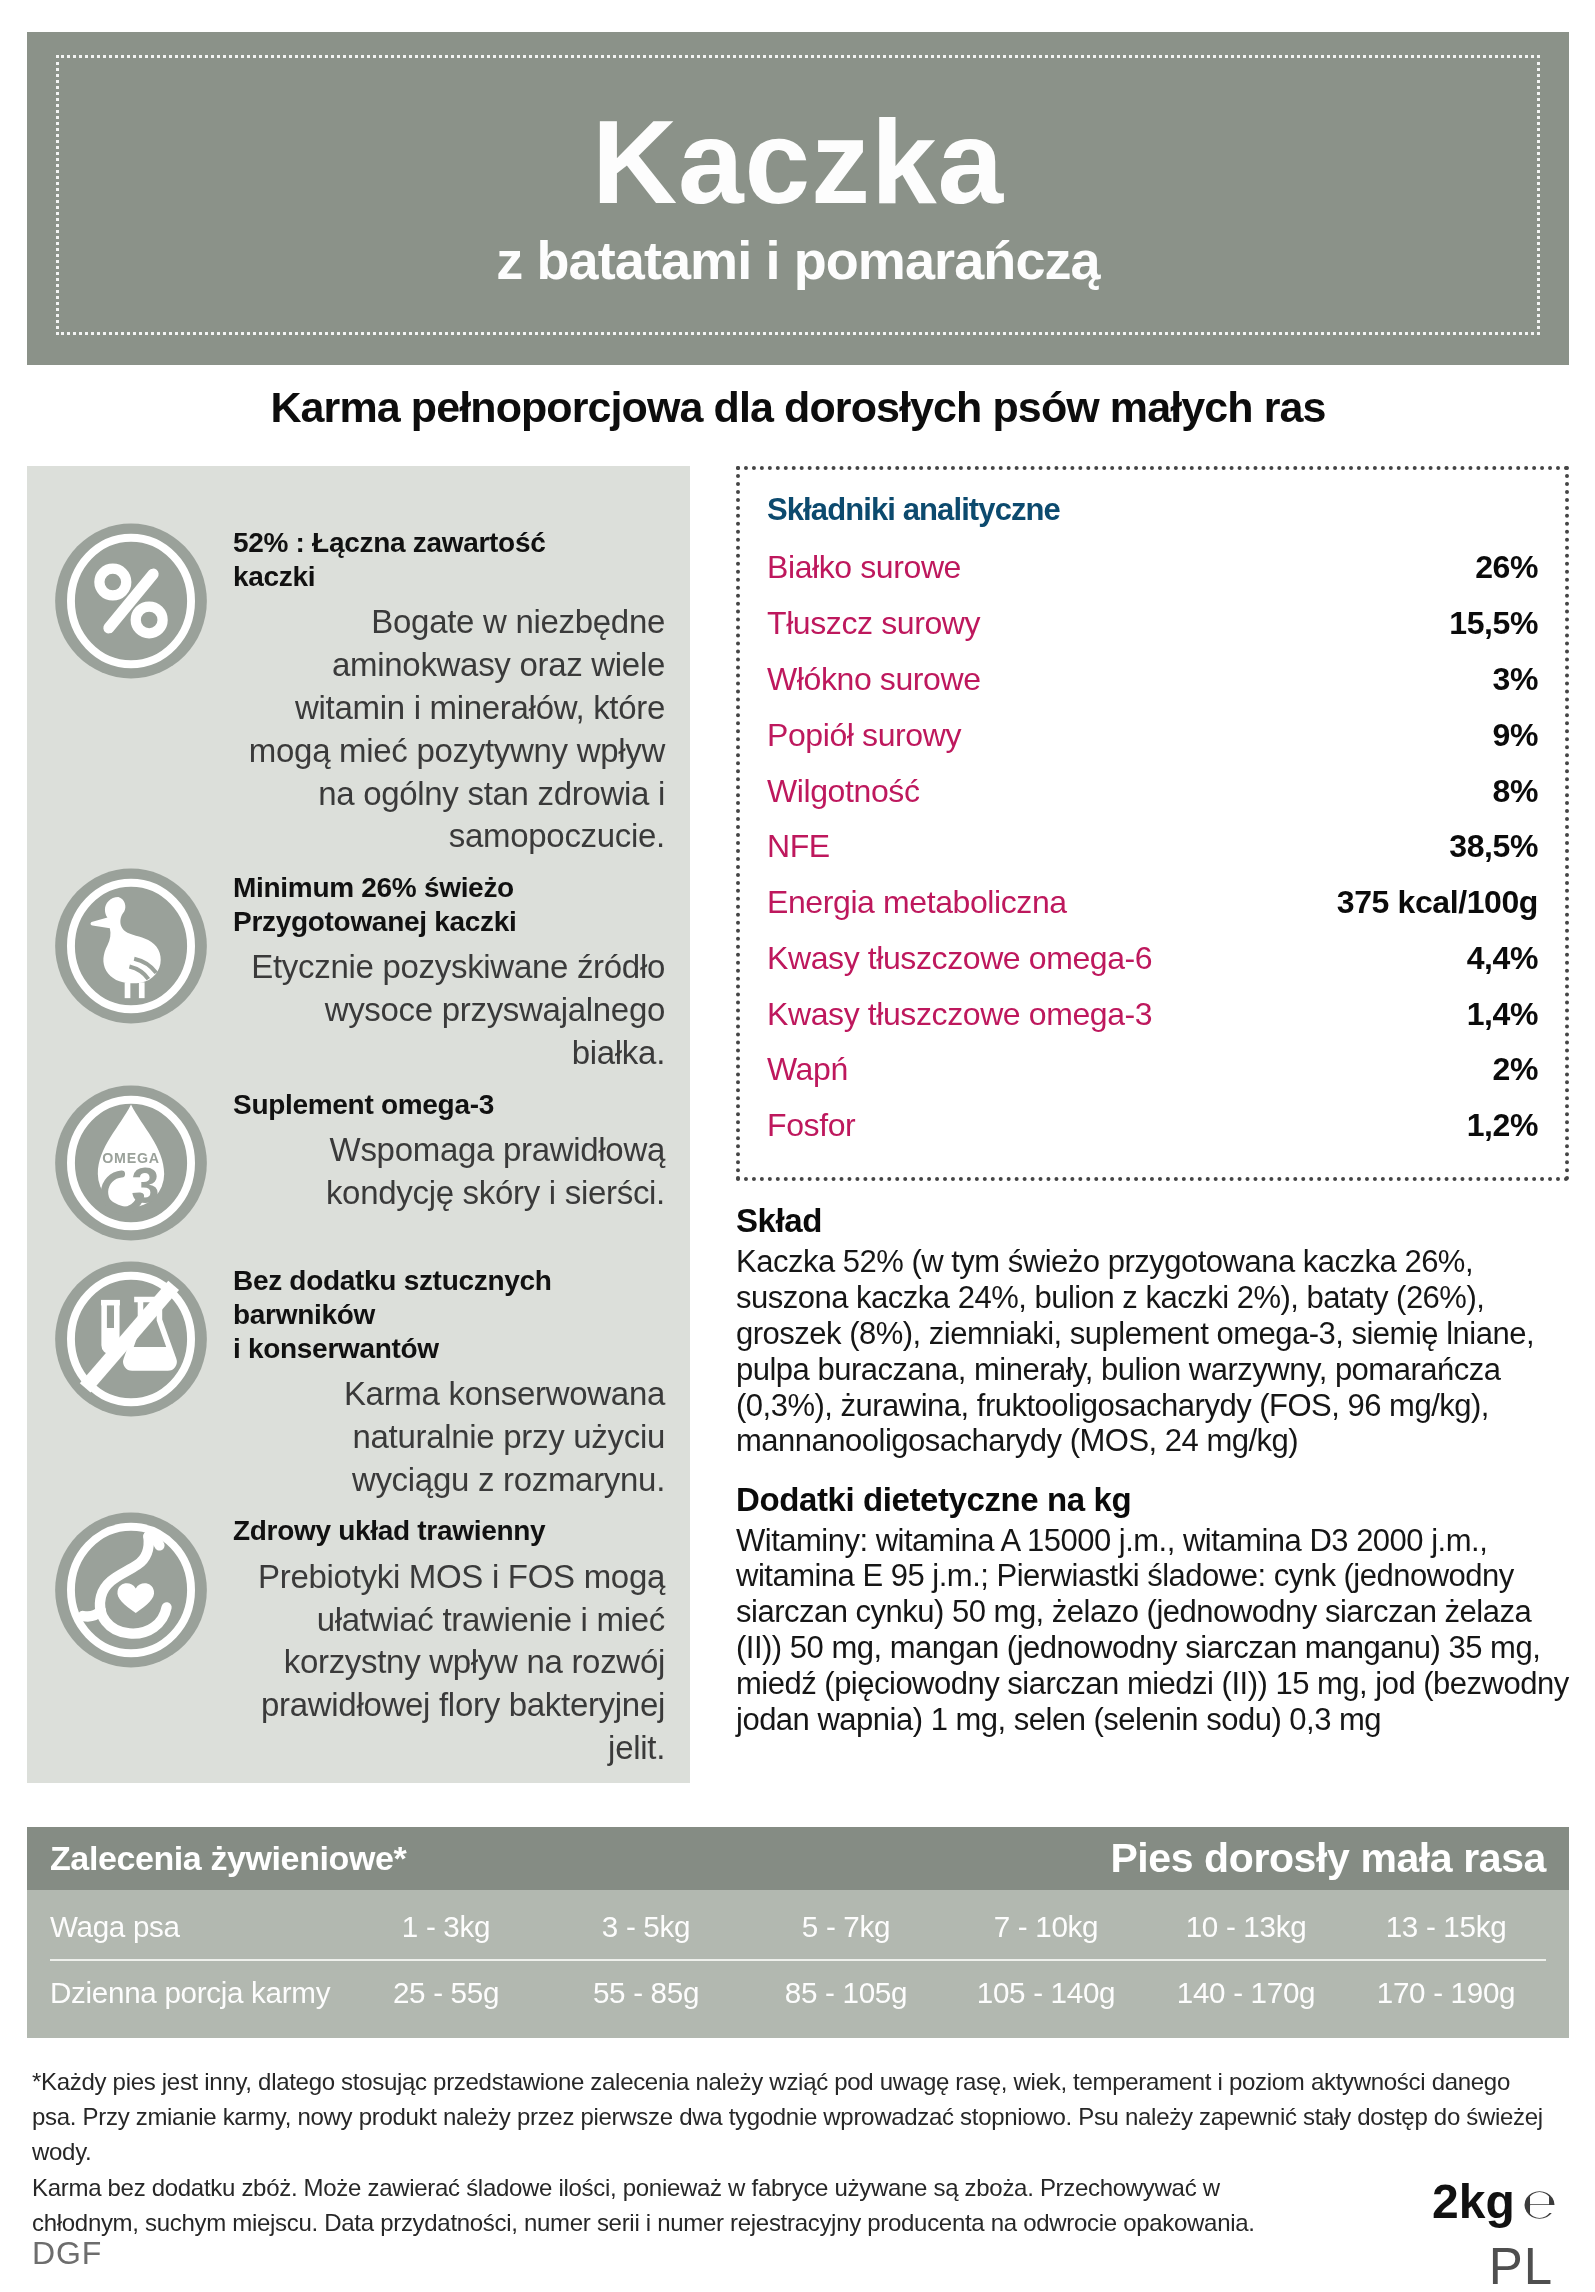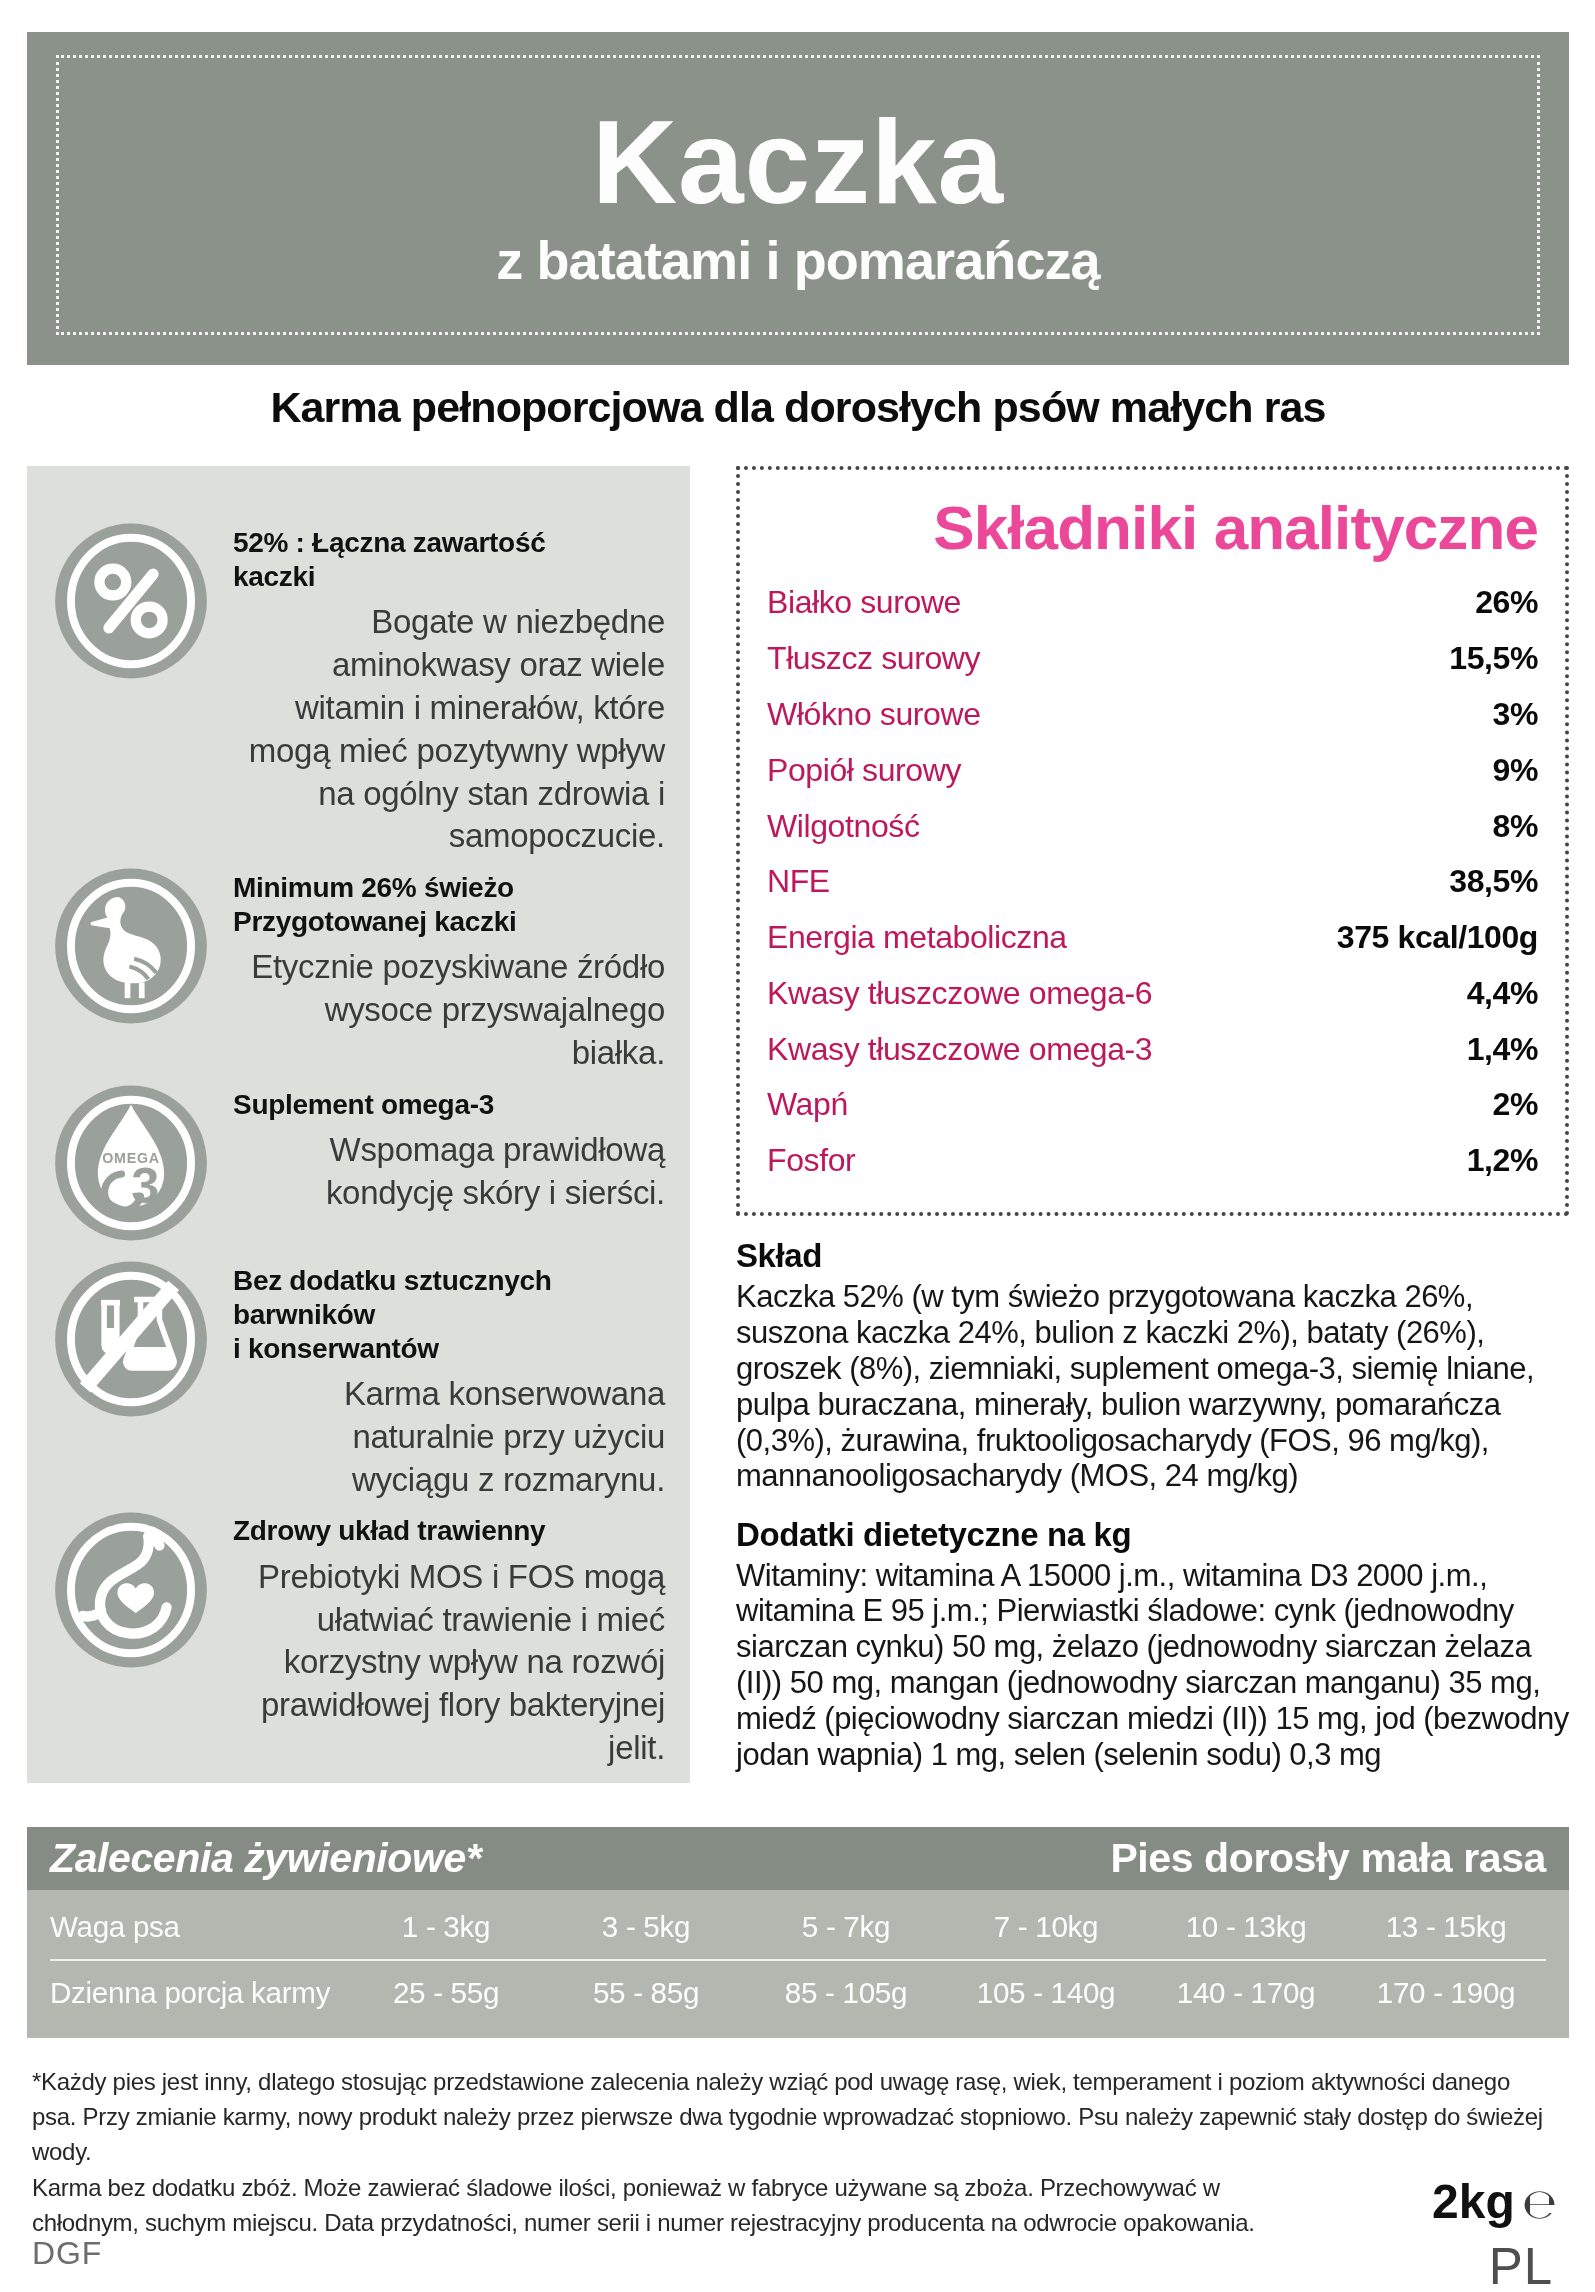--- a/index.html
+++ b/index.html
@@ -30,32 +30,32 @@
   .features-panel{position:absolute;left:27px;top:466px;width:663px;height:1317px;background:var(--panel-bg);
     display:flex;flex-direction:column;justify-content:space-between;padding:47px 25px 54px 25px;}
   .feature{display:flex;align-items:flex-start;gap:23px;}
   .badge{flex:0 0 auto;width:158px;height:176px;}
   .feature-body{padding-top:12.5px;}
   .feature-title{font-size:28px;font-weight:bold;color:#111;line-height:1.22;white-space:pre-line;letter-spacing:-0.3px;}
   .feature-text{font-size:33px;color:#3a3a3a;line-height:1.3;margin-top:7.2px;letter-spacing:-0.3px;text-align:right;}
   
   .right-col{position:absolute;left:736px;top:466px;width:833px;}
   .analytic-box{border:4.5px dotted #454545;padding:21.5px 27px 23px 27px;}
-  .analytic-title{font-size:62px;font-weight:bold;letter-spacing:-0.9px;color:#ec4899;margin-bottom:12.5px;text-align:right;}
+  .analytic-title{font-size:31px;font-weight:bold;letter-spacing:-0.9px;color:#0c4a6e;margin-bottom:12.5px;}
   .analytic-row{display:flex;justify-content:space-between;align-items:baseline;padding:9.4px 0;}
   .analytic-label{font-size:32px;color:#be185d;letter-spacing:-0.4px;}
   .analytic-value{font-size:32px;font-weight:bold;color:#0b0b0b;letter-spacing:-0.4px;}
   .section{margin-top:21.5px;}
   .section-title{font-size:33px;font-weight:bold;color:#0b0b0b;letter-spacing:-0.4px;}
   .section-text{font-size:31px;color:#161616;line-height:1.16;letter-spacing:-0.5px;margin-top:3.6px;}
   
   .feed{position:absolute;left:27px;top:1827px;width:1542px;}
   .feed-header{background:var(--table-header-bg);color:#fff;display:flex;justify-content:space-between;align-items:center;
     padding:10.7px 23px;height:63px;}
-  .feed-title{font-size:41px;font-weight:bold;letter-spacing:-0.4px;font-style:italic;}
+  .feed-title{font-size:34px;font-weight:bold;letter-spacing:-0.4px;}
   .feed-subject{font-size:41px;font-weight:bold;letter-spacing:-0.4px;}
   .feed-body{background:var(--table-body-bg);padding:5.4px 23px 12.5px 23px;}
   .feed-row{display:grid;grid-template-columns:296px repeat(6,1fr);align-items:center;color:#fdfdfd;padding:15px 0;}
   .feed-row.first{border-bottom:2.7px solid #eef0ec;}
   .feed-label{font-size:29.6px;text-align:left;letter-spacing:-0.3px;}
   .feed-cell{font-size:29.6px;text-align:center;letter-spacing:-0.3px;}
   
   .footnote-1{position:absolute;left:32px;top:2065px;width:1528px;font-size:24px;color:#272727;line-height:1.45;letter-spacing:-0.3px;}
   .footnote-2{position:absolute;left:32px;top:2171px;width:1236px;font-size:24px;color:#272727;line-height:1.45;letter-spacing:-0.3px;}
   .weight-mark{position:absolute;right:39px;top:2174px;display:flex;align-items:baseline;gap:7.2px;}

